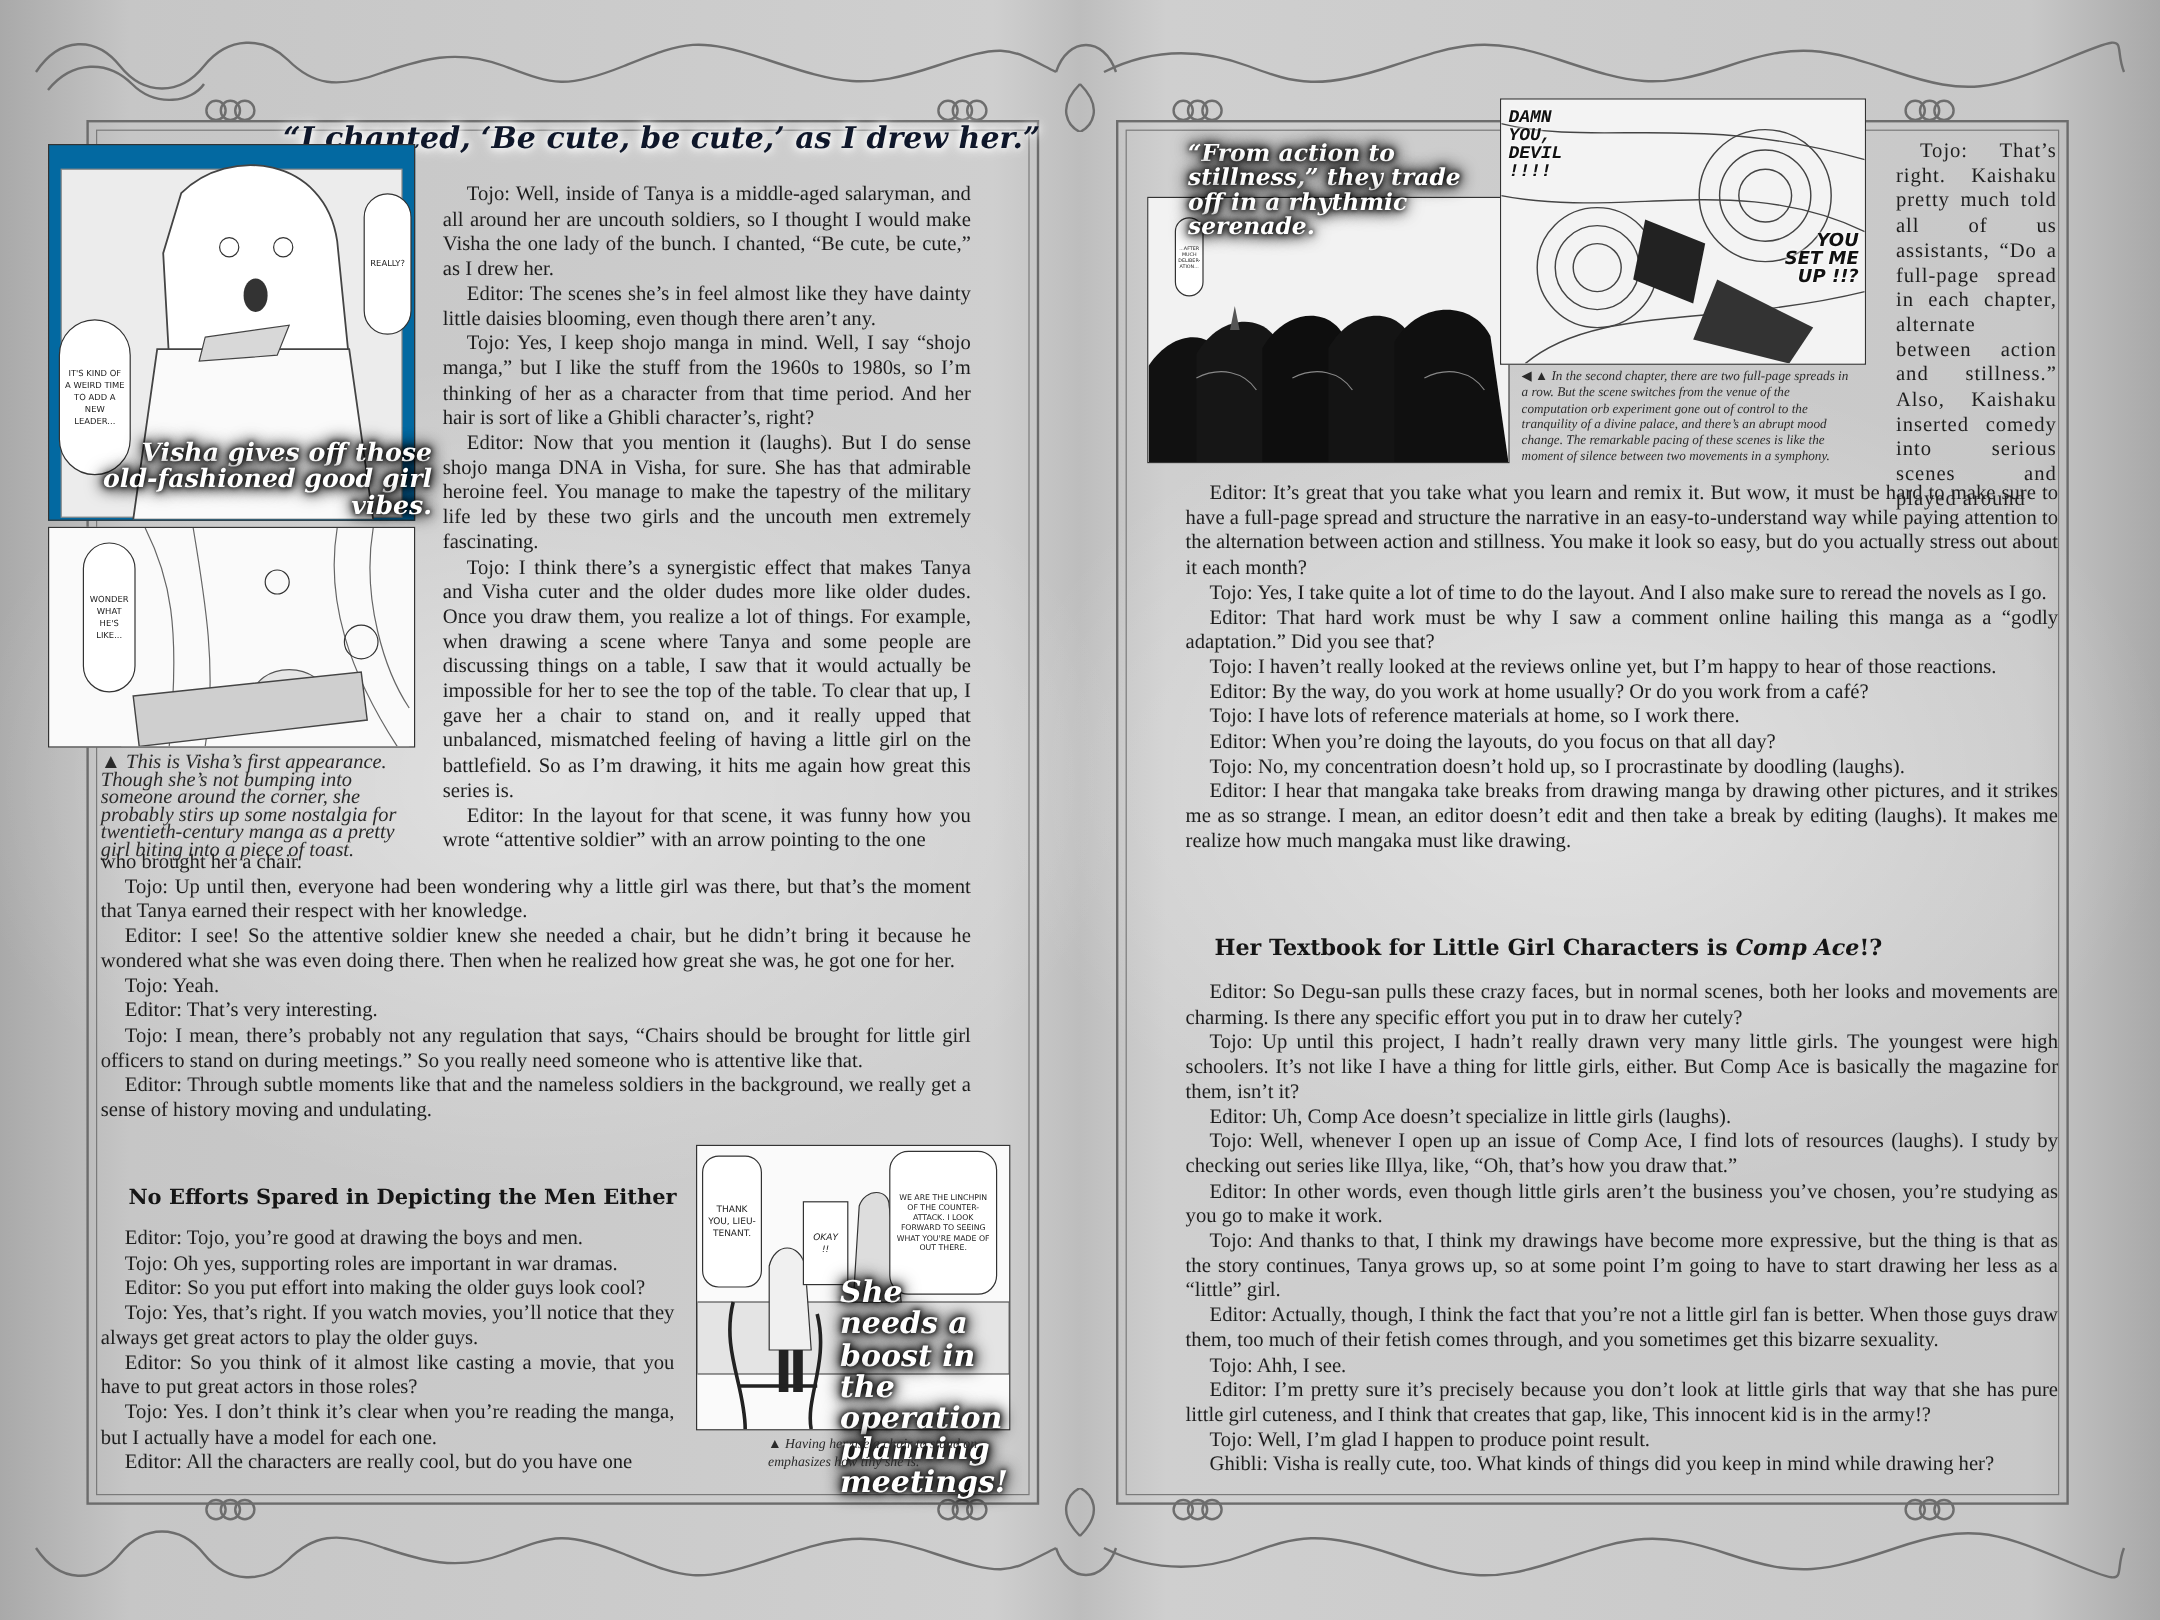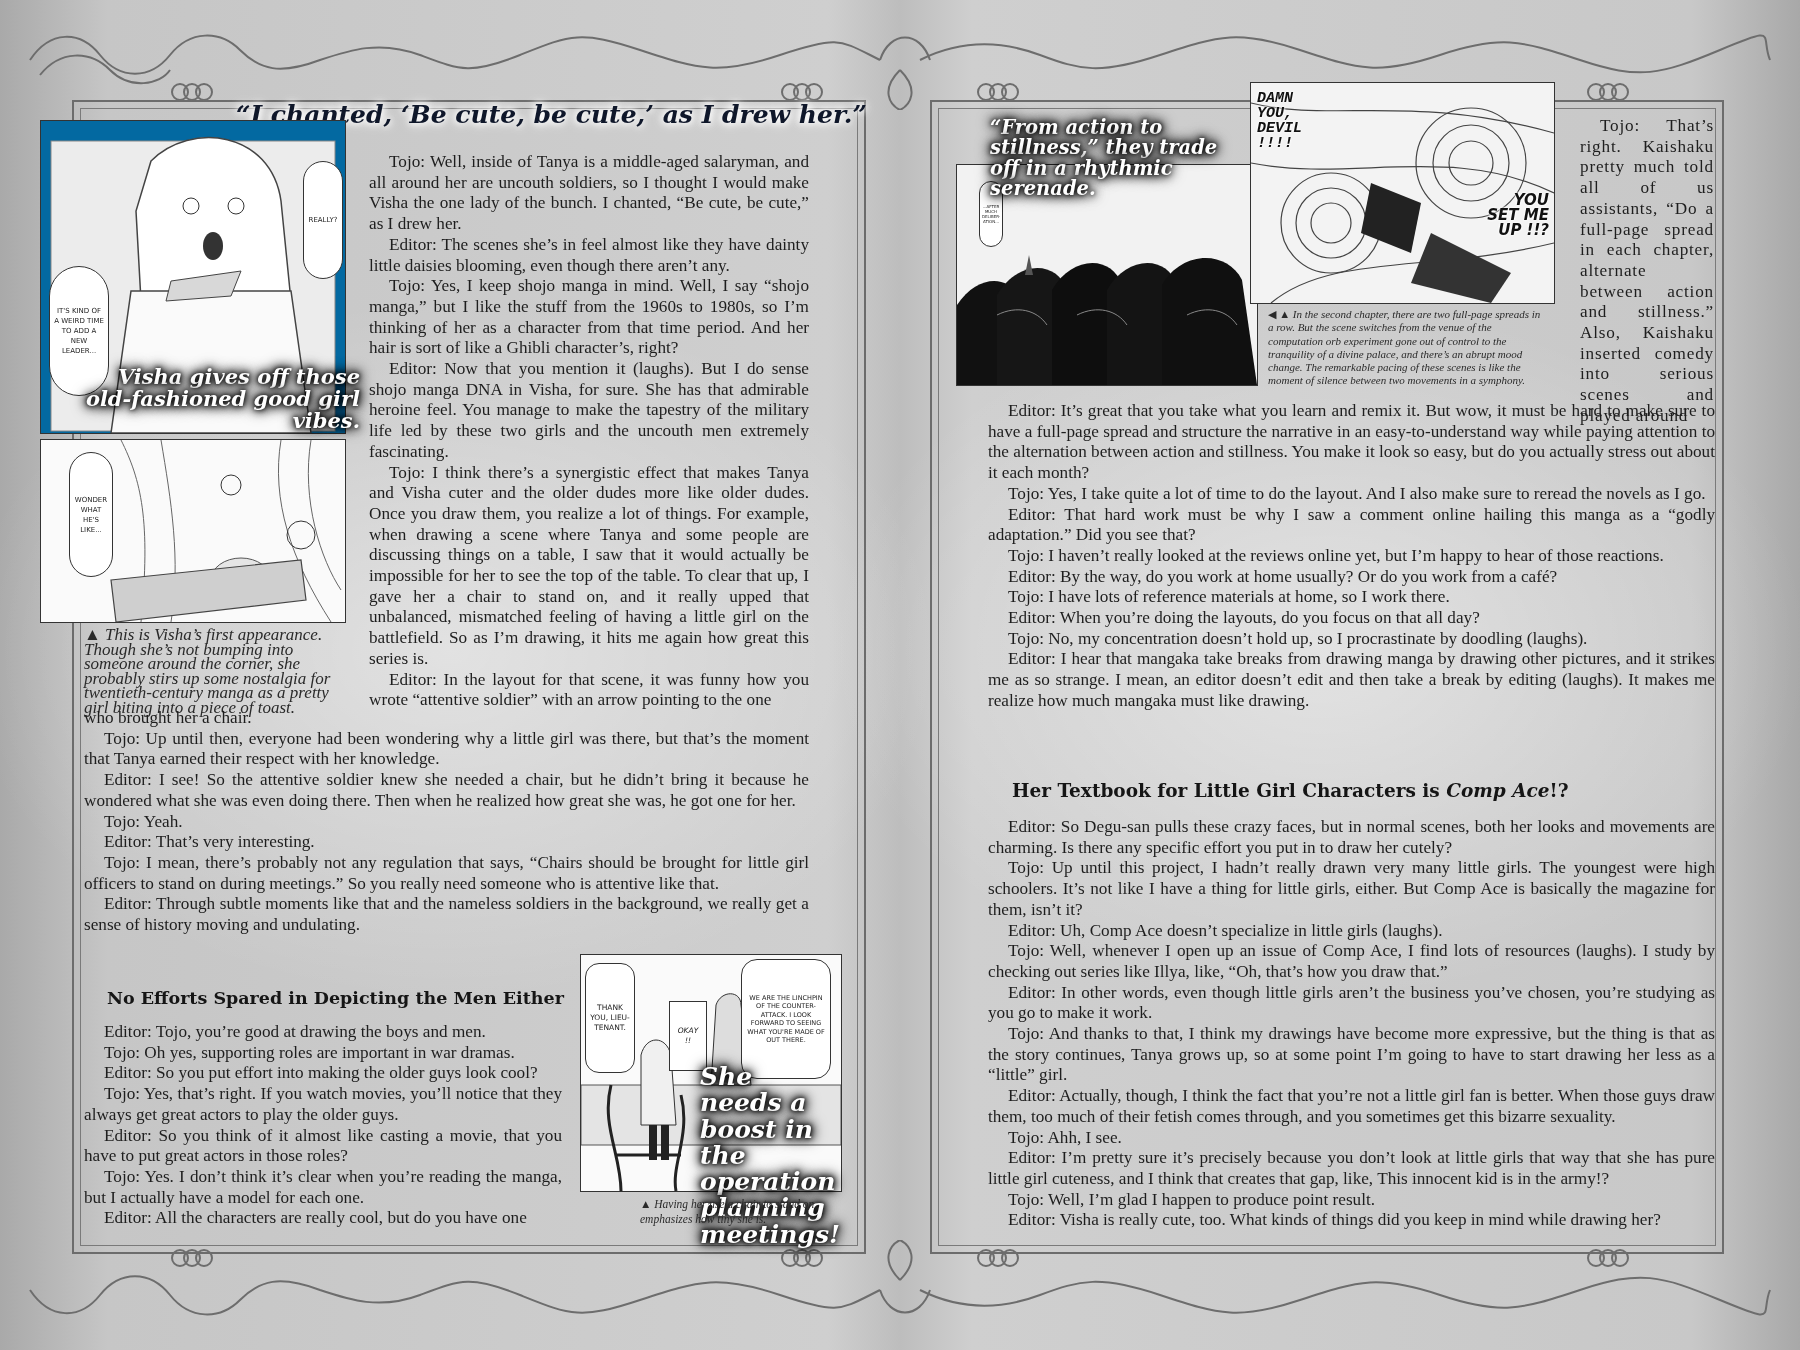--- a/index.html
+++ b/index.html
@@ -221,14 +221,14 @@
   <p>Editor: So Degu-san pulls these crazy faces, but in normal scenes, both her looks and movements are charming. Is there any specific effort you put in to draw her cutely?</p>
   <p>Tojo: Up until this project, I hadn’t really drawn very many little girls. The youngest were high schoolers. It’s not like I have a thing for little girls, either. But Comp Ace is basically the magazine for them, isn’t it?</p>
   <p>Editor: Uh, Comp Ace doesn’t specialize in little girls (laughs).</p>
   <p>Tojo: Well, whenever I open up an issue of Comp Ace, I find lots of resources (laughs). I study by checking out series like Illya, like, “Oh, that’s how you draw that.”</p>
   <p>Editor: In other words, even though little girls aren’t the business you’ve chosen, you’re studying as you go to make it work.</p>
   <p>Tojo: And thanks to that, I think my drawings have become more expressive, but the thing is that as the story continues, Tanya grows up, so at some point I’m going to have to start drawing her less as a “little” girl.</p>
   <p>Editor: Actually, though, I think the fact that you’re not a little girl fan is better. When those guys draw them, too much of their fetish comes through, and you sometimes get this bizarre sexuality.</p>
   <p>Tojo: Ahh, I see.</p>
   <p>Editor: I’m pretty sure it’s precisely because you don’t look at little girls that way that she has pure little girl cuteness, and I think that creates that gap, like, This innocent kid is in the army!?</p>
   <p>Tojo: Well, I’m glad I happen to produce point result.</p>
-  <p>Editor: Visha is really cute, too. What kinds of things did you keep in mind while drawing her?</p>
+  <p>Ghibli: Visha is really cute, too. What kinds of things did you keep in mind while drawing her?</p>
 </div>
 
 </body></html>

